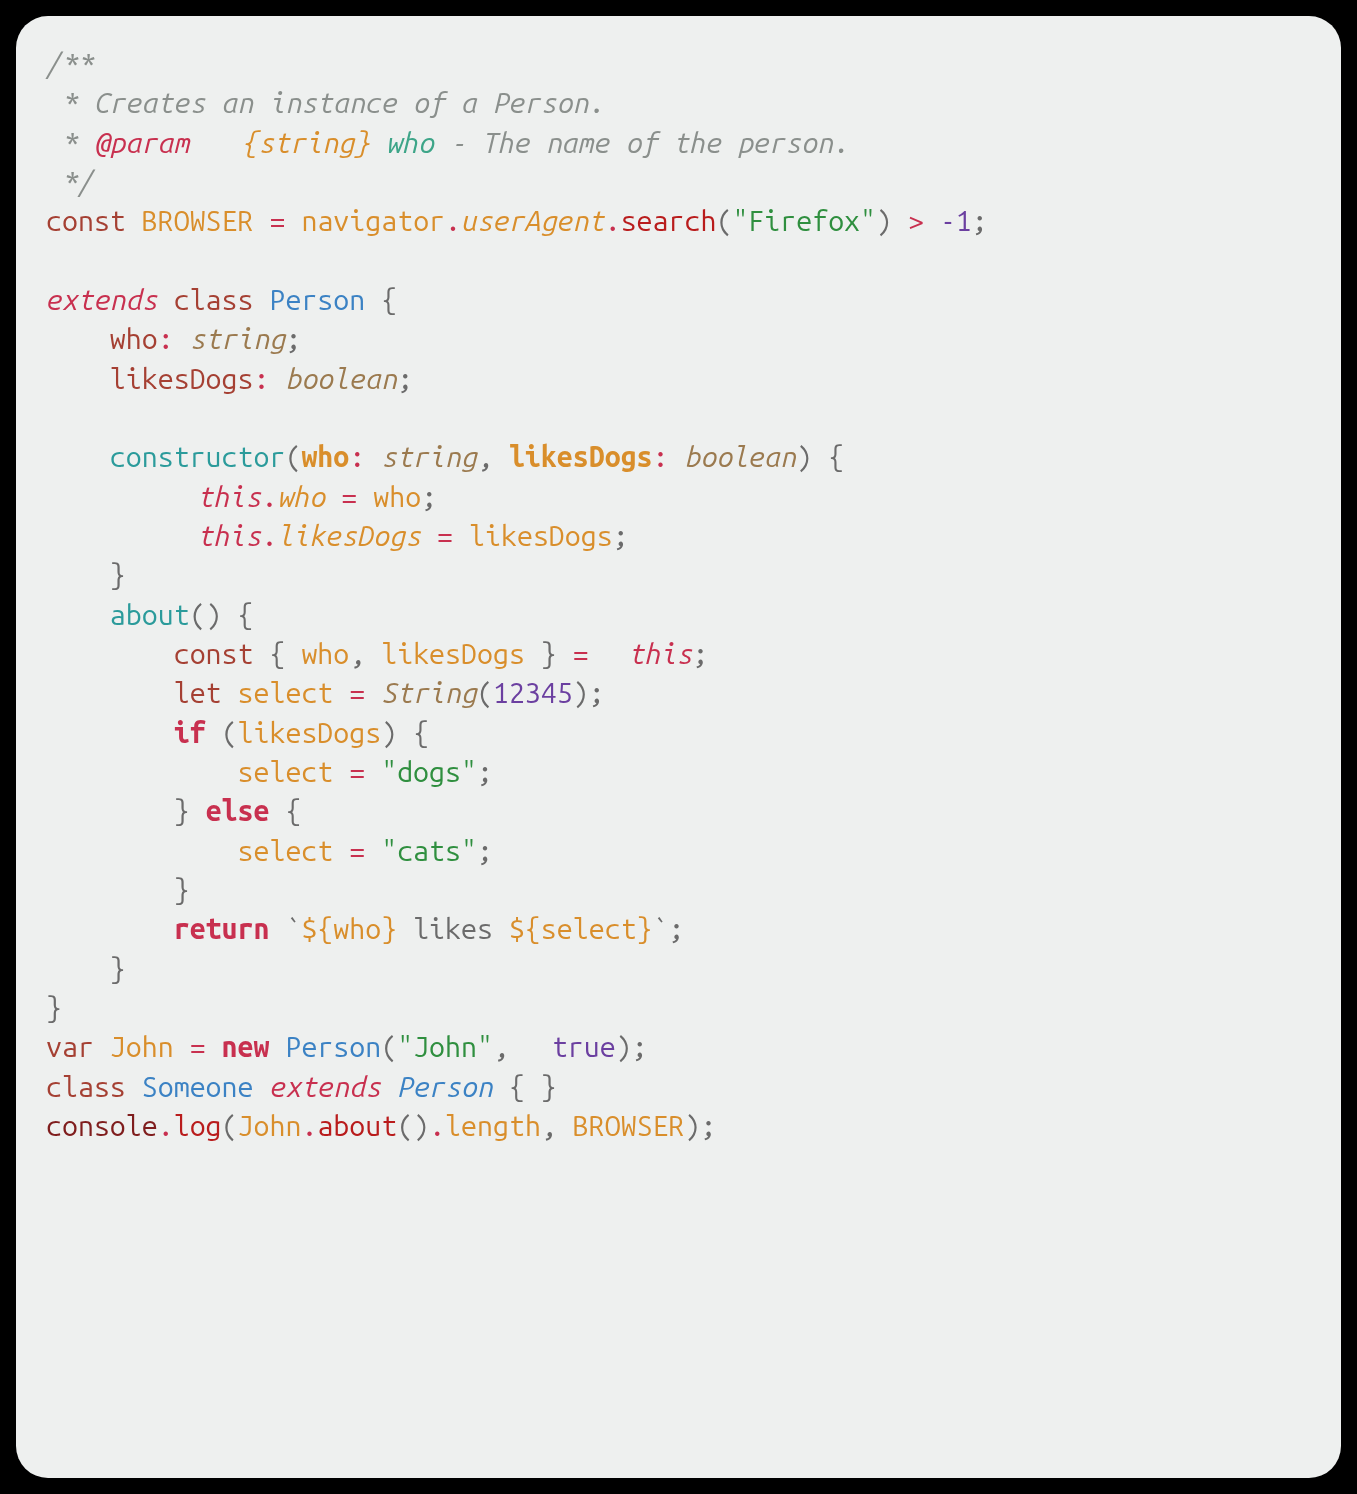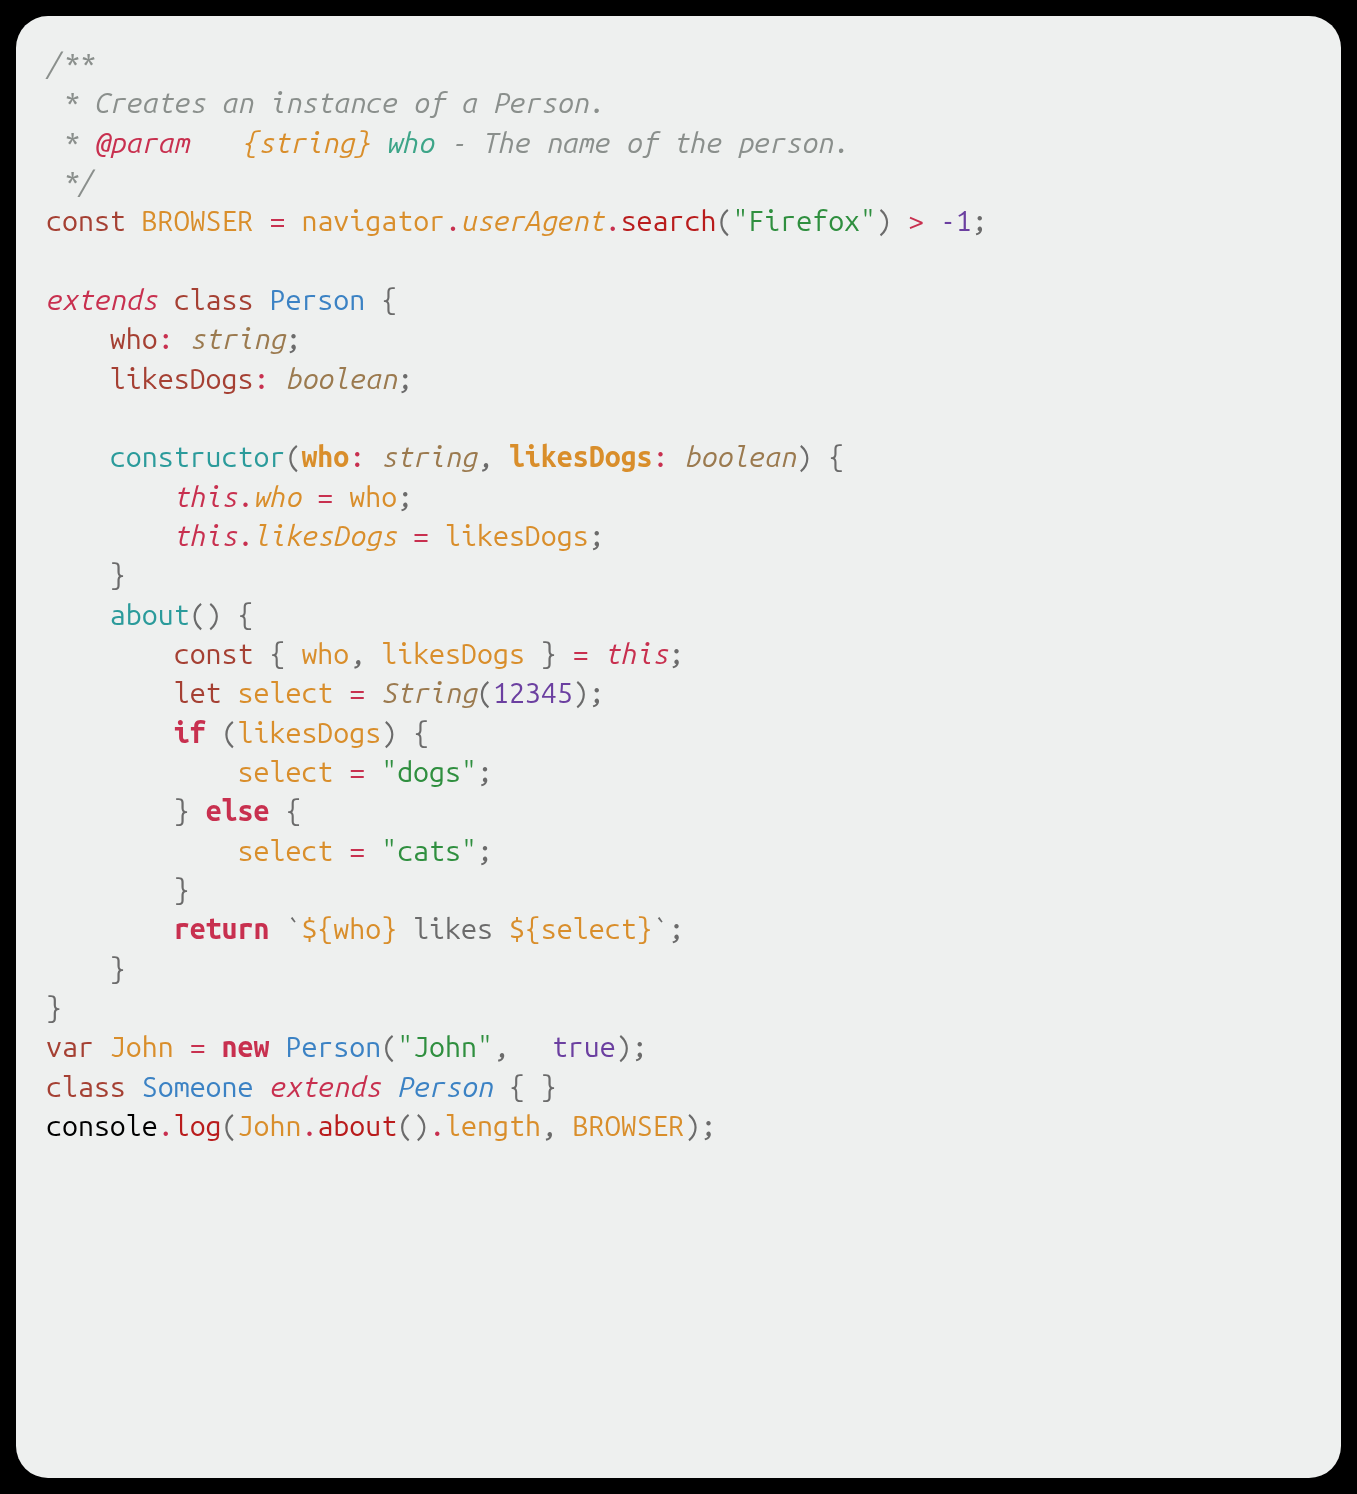--- a/index.html
+++ b/index.html
@@ -38,31 +38,31 @@
   .const-name { color: #d98e2b; }
   .class-name { color: #3b82c4; }
   .class-use { color: #3b82c4; font-style: italic; }
   .fn-call { color: #b91c1c; text-align: right; }
   .fn-def { color: #2b9b9b; }
   .prop { color: #d98e2b; font-style: italic; }
   .prop-plain { color: #d98e2b; }
   .field { color: #a54033; }
   .type { color: #9b7a4f; font-style: italic; }
   .param { color: #d98e2b; font-weight: bold; }
-  .this { color: #c8304f; font-style: italic; }
+  .this { color: #c8304f; font-style: italic; margin-left: 24px; }
   .op { color: #c8304f; }
   .punct { color: #6b6b6b; }
   .string { color: #2f8f3f; }
   .num { color: #6b3fa0; }
   .bool { color: #6b3fa0; margin-left: 27px; }
   .builtin { color: #9b7a4f; font-style: italic; }
   .var { color: #d98e2b; }
   .tpl { color: #d98e2b; }
   .templit { color: #6b6b6b; }
-  .obj { color: #000000; }
+  .obj { color: #7f1d1d; }
 </style>
 </head>
 <body>
 
 <div class="code-card">
 <pre><span class="comment">/**</span>
 <span class="comment"> * Creates an instance of a Person.</span>
 <span class="comment"> * </span><span class="doctag">@param</span> <span class="doctype">{string}</span> <span class="docparam">who</span><span class="comment"> - The name of the person.</span>
 <span class="comment"> */</span>
 <span class="kw-decl">const</span> <span class="const-name">BROWSER</span> <span class="op">=</span> <span class="prop-plain">navigator</span><span class="op">.</span><span class="prop">userAgent</span><span class="op">.</span><span class="fn-call">search</span><span class="punct">(</span><span class="string">"Firefox"</span><span class="punct">)</span> <span class="op">&gt;</span> <span class="num">-1</span><span class="punct">;</span>

